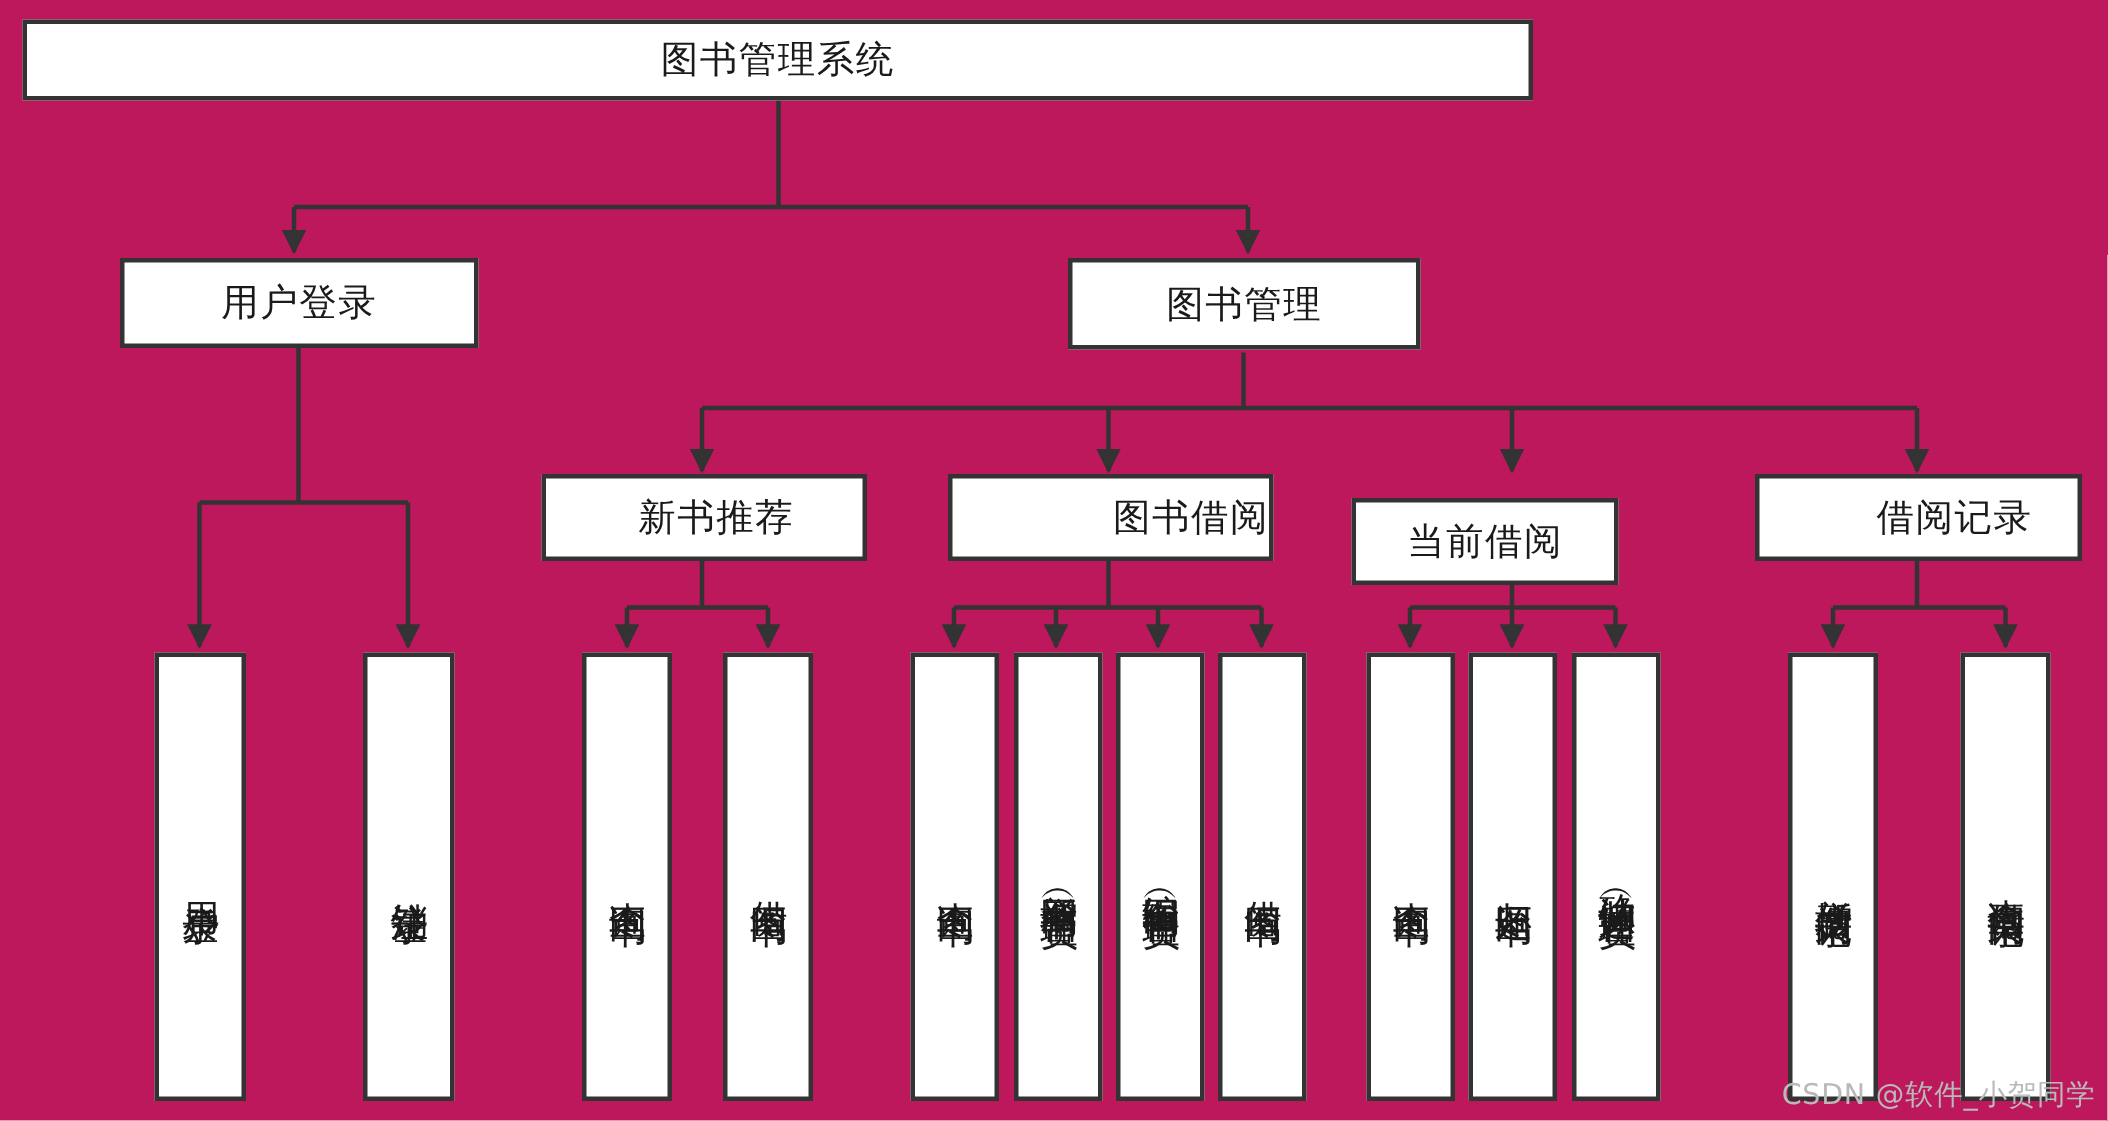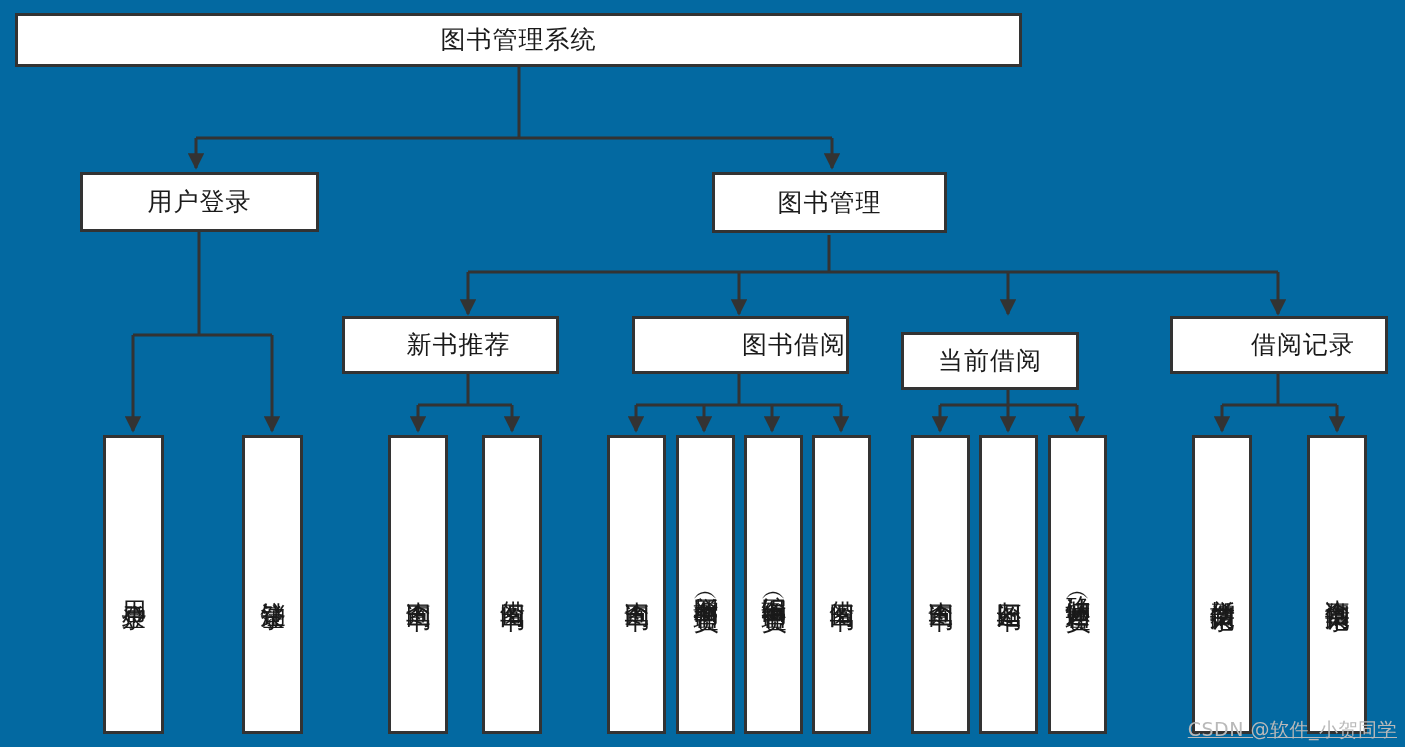--- a/index.html
+++ b/index.html
@@ -8,21 +8,21 @@
     padding: 0;
     background: #ffffff;
   }
   body {
     font-family: "DejaVu Sans", "Liberation Sans", sans-serif;
   }
   #canvas {
     position: relative;
     width: 1405px;
     height: 747px;
-    background: #0369a1;
+    background: #be185d;
     overflow: hidden;
   }
   #svg-layer {
     position: absolute;
     left: 0;
     top: 0;
     width: 1405px;
     height: 747px;
   }
   .node {
@@ -54,21 +54,20 @@
     white-space: nowrap;
   }
   .watermark {
     position: absolute;
     right: 8px;
     bottom: 4px;
     font-size: 19px;
     color: #b9b9b9;
     white-space: nowrap;
     letter-spacing: 0.5px;
-    text-decoration: underline;
   }
 </style>
 </head>
 <body>
 
 <div id="canvas">
 
   <svg id="svg-layer" viewBox="0 0 1405 747" xmlns="http://www.w3.org/2000/svg">
     <defs>
       <marker id="arrow" viewBox="0 0 10 10" refX="9" refY="5" markerWidth="5.5" markerHeight="5.5" orient="auto-start-reverse">
@@ -124,21 +123,21 @@
   </div>
 
   <div class="node horiz" style="left:80px; top:172px; width:239px; height:60px;">
     <span>用户登录</span>
   </div>
 
   <div class="node horiz" style="left:712px; top:172px; width:235px; height:61px;">
     <span>图书管理</span>
   </div>
 
-  <div class="node horiz" style="left:342px; top:316px; width:217px; height:58px;padding-left:16px;">
+  <div class="node horiz" style="left:361px; top:316px; width:217px; height:58px;padding-left:16px;">
     <span>新书推荐</span>
   </div>
 
   <div class="node horiz" style="left:632px; top:316px; width:217px; height:58px;justify-content:flex-end;">
     <span>图书借阅</span>
   </div>
 
   <div class="node horiz" style="left:901px; top:320px; width:178px; height:58px;margin-top:12px;">
     <span>当前借阅</span>
   </div>

